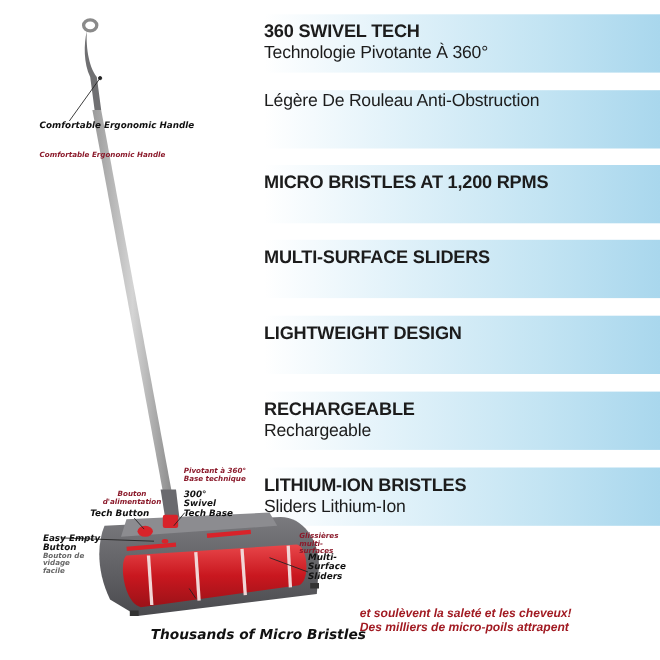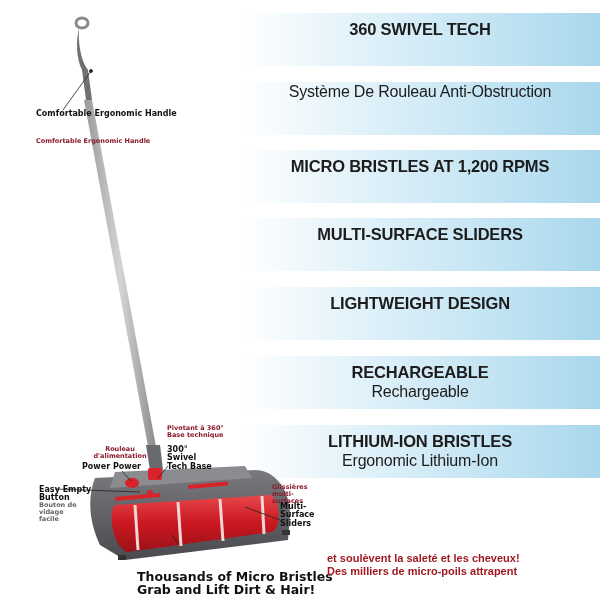--- a/index.html
+++ b/index.html
@@ -1,51 +1,52 @@
 <!DOCTYPE html>
 <html><head>
 <meta charset="utf-8">
 <style>
   html, body { margin:0; padding:0; }
   body { width:600px; height:600px; position:relative; overflow:hidden; background:#ffffff; font-family:"DejaVu Sans", sans-serif; }
   .band { position:absolute; left:240px; width:360px; height:53px;
           background:linear-gradient(to right, rgba(255,255,255,1) 0%, #e4f3fa 30%, #c3e4f3 70%, #a9d7ed 100%);
-          text-align:center; box-sizing:border-box; }
+          text-align:left; box-sizing:border-box; }
   .band .en { font-family:"Liberation Sans", sans-serif; font-weight:bold; font-size:16.5px; color:#1c1c1c; margin-top:7px; line-height:19px; letter-spacing:-0.2px; }
   .band .fr { font-family:"Liberation Sans", sans-serif; font-size:16px; color:#1c1c1c; line-height:20px; letter-spacing:-0.2px; }
-  .lbl { position:absolute; font-family:"DejaVu Sans", sans-serif; font-weight:bold; color:#111; line-height:1.05; }
+  .lbl { position:absolute; font-family:"DejaVu Sans", sans-serif; font-weight:bold; font-style:italic; color:#111; line-height:1.05; }
   .lbl.red { color:#8b1a2b; font-weight:bold; }
   .lbl.gray { color:#666; font-weight:bold; }
   svg.art { position:absolute; left:0; top:0; }
 </style>
 </head>
 <body>
 
 <div class="band" style="top:13px">
   <div class="en">360 SWIVEL TECH</div>
+  <div class="fr">Technologie Pivotante À 360°</div>
 </div>
 <div class="band" style="top:82px">
-  <div class="fr">Système De Rouleau Anti-Obstruction</div>
+  <div class="fr">Légère De Rouleau Anti-Obstruction</div>
 </div>
 <div class="band" style="top:150px">
   <div class="en">MICRO BRISTLES AT 1,200 RPMS</div>
 </div>
 <div class="band" style="top:218px">
   <div class="en">MULTI-SURFACE SLIDERS</div>
 </div>
 <div class="band" style="top:287px">
   <div class="en">LIGHTWEIGHT DESIGN</div>
 </div>
 <div class="band" style="top:356px">
   <div class="en">RECHARGEABLE</div>
   <div class="fr">Rechargeable</div>
 </div>
 <div class="band" style="top:425px">
   <div class="en">LITHIUM-ION BRISTLES</div>
-  <div class="fr">Ergonomic Lithium-Ion</div>
+  <div class="fr">Sliders Lithium-Ion</div>
 </div>
 
 <svg class="art" width="600" height="600" viewBox="0 0 600 600">
   <defs>
     <linearGradient id="pole" x1="0" x2="1">
       <stop offset="0" stop-color="#9a9a9a"></stop>
         <stop offset="0.5" stop-color="#d4d4d4"></stop>
         <stop offset="1" stop-color="#8a8a8a"></stop>
     </linearGradient>
     <linearGradient id="roller" x1="0" y1="0" x2="0" y2="1">
@@ -97,32 +98,31 @@
     <line x1="168" y1="466" x2="158" y2="478"></line>
     <line x1="55" y1="489" x2="140" y2="492"></line>
     <line x1="280" y1="520" x2="245" y2="507"></line>
     <line x1="172" y1="535" x2="178" y2="544"></line>
   </g>
 </svg>
 
 <div class="lbl" style="left:36px; top:110px; font-size:8px;"><span>Comfortable Ergonomic Handle</span></div>
 <div class="lbl red" style="left:36px; top:138px; font-size:6.5px;"><span>Comfortable Ergonomic Handle</span></div>
 
-<div class="lbl red" style="left:92px; top:446px; font-size:6.5px; text-align:center; width:56px;">Rouleau d'alimentation</div>
-<div class="lbl" style="left:82px; top:463px; font-size:8px;">Power Power</div>
+<div class="lbl red" style="left:92px; top:446px; font-size:6.5px; text-align:center; width:56px;">Bouton d'alimentation</div>
+<div class="lbl" style="left:82px; top:463px; font-size:8px;">Tech Button</div>
 
 <div class="lbl red" style="left:167px; top:425px; font-size:6.5px; width:60px;">Pivotant à 360° Base technique</div>
 <div class="lbl" style="left:167px; top:446px; font-size:8px; width:52px;">300° Swivel Tech Base</div>
 
 <div class="lbl" style="left:39px; top:486px; font-size:8px; width:56px;">Easy Empty Button</div>
 <div class="lbl gray" style="left:39px; top:502px; font-size:6.5px; width:44px;">Bouton de vidage facile</div>
 
 <div class="lbl red" style="left:272px; top:484px; font-size:6.5px; width:48px; text-align:left;">Glissières multi-surfaces</div>
 <div class="lbl" style="left:280px; top:503px; font-size:8px; width:36px;">Multi-Surface Sliders</div>
 
 <div class="lbl" style="left:137px; top:570px; font-size:12.5px; line-height:13px;">
   <div>Thousands of Micro Bristles</div>
-  <div>Grab and Lift Dirt &amp; Hair!</div>
 </div>
 <div class="lbl red" style="left:327px; top:552px; font-size:11px; line-height:13px; font-family:'Liberation Sans', sans-serif; color:#a11a22;">
   <div>et soulèvent la saleté et les cheveux!</div>
   <div>Des milliers de micro-poils attrapent</div>
 </div>
 
 </body></html>

